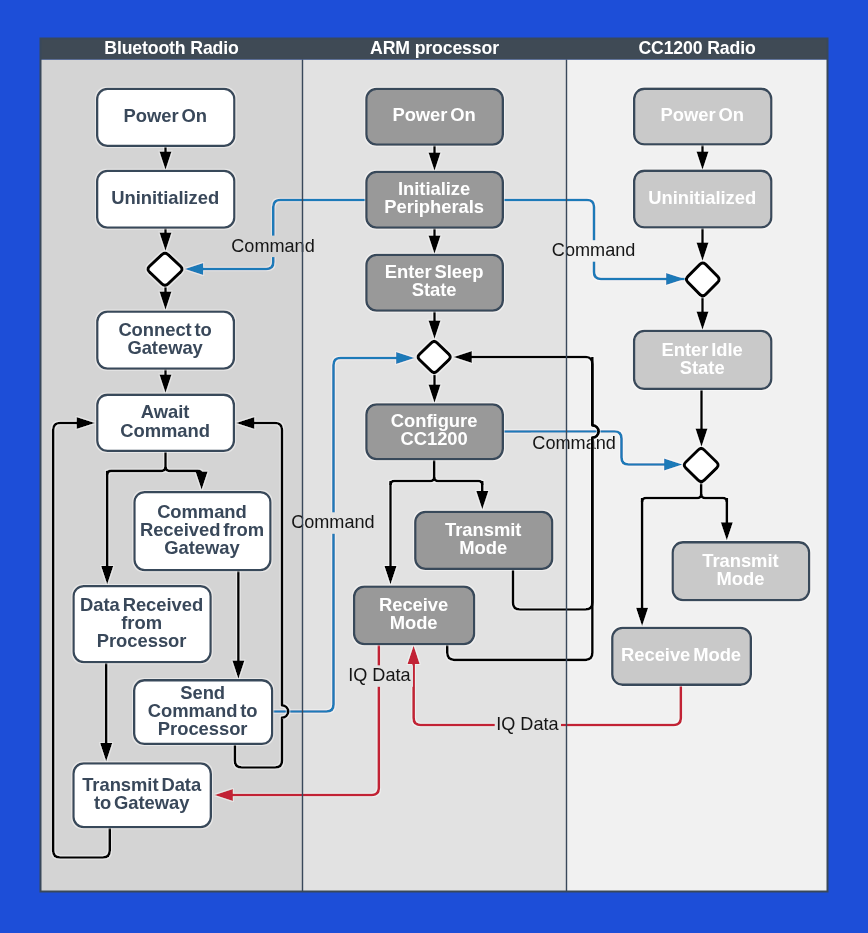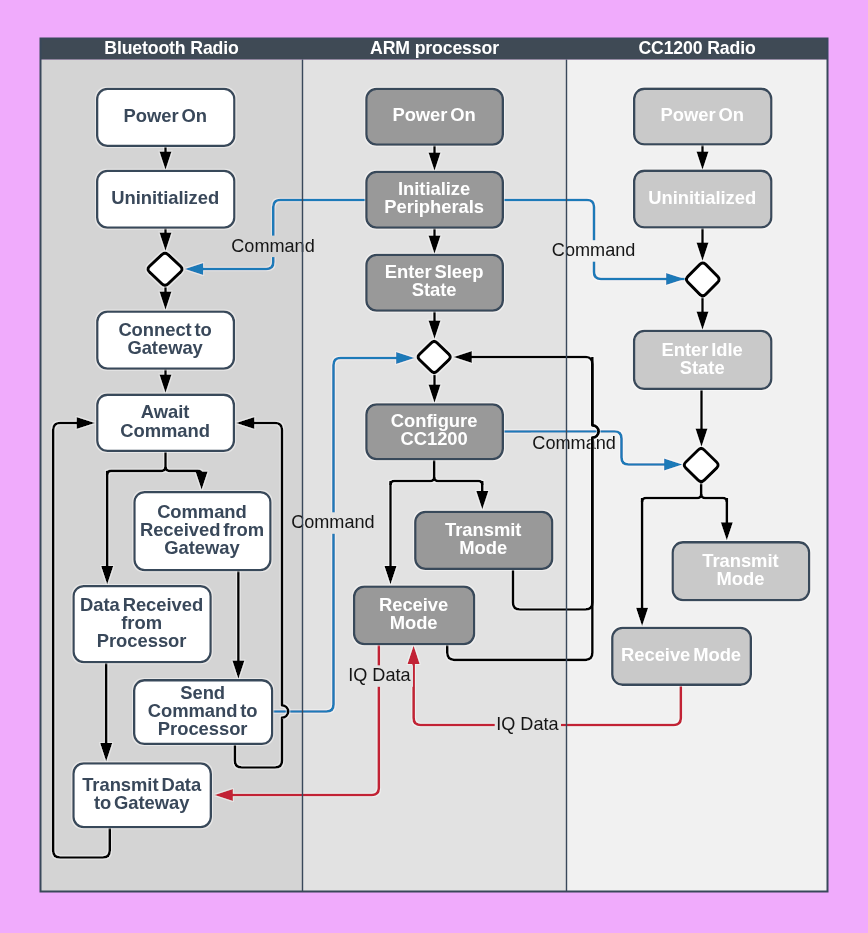--- a/index.html
+++ b/index.html
@@ -1,19 +1,19 @@
 <!DOCTYPE html>
 <html><head>
 <meta charset="utf-8">
 <title>Radio State Diagram</title>
 <style>
   html,body{margin:0;padding:0;background:#ffffff;}
   body{width:868px;height:933px;overflow:hidden;
        font-family:"Liberation Sans",sans-serif;}
-  #stage{position:relative;width:868px;height:933px;background:#f0abfc;}
+  #stage{position:relative;width:868px;height:933px;background:#1d4ed8;}
   svg{display:block;shape-rendering:geometricPrecision;}
   text{white-space:pre;}
   .lane-title{font-family:"Liberation Sans",sans-serif;font-weight:bold;
               font-size:17.7px;fill:#ffffff;letter-spacing:-0.15px;}
   .nlabel{font-family:"Liberation Sans",sans-serif;font-weight:bold;
           font-size:18.4px;word-spacing:-2.2px;letter-spacing:-0.04px;}
   .elabel{font-family:"Liberation Sans",sans-serif;font-weight:normal;
           font-size:18.1px;fill:#151515;}
 </style>
 </head>

